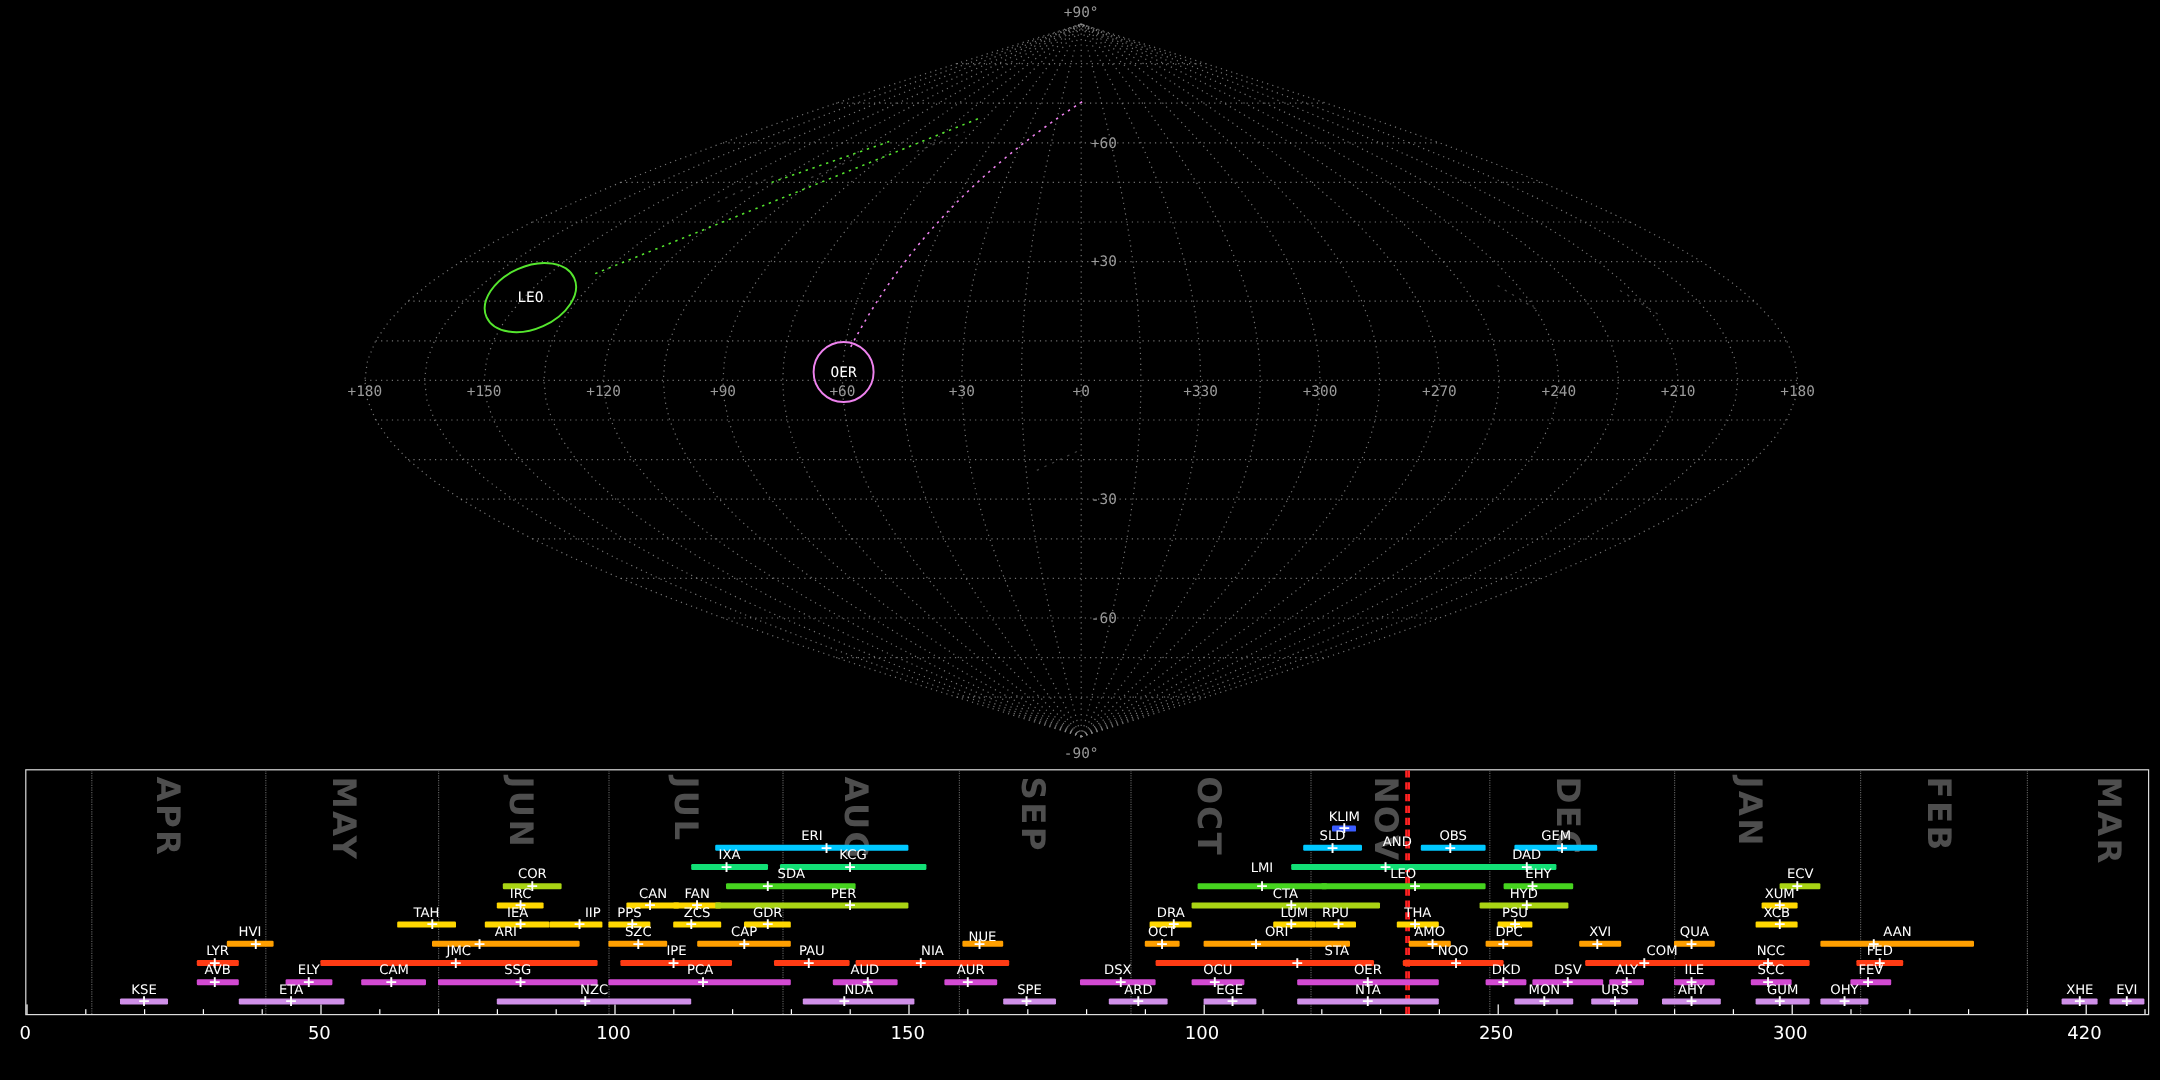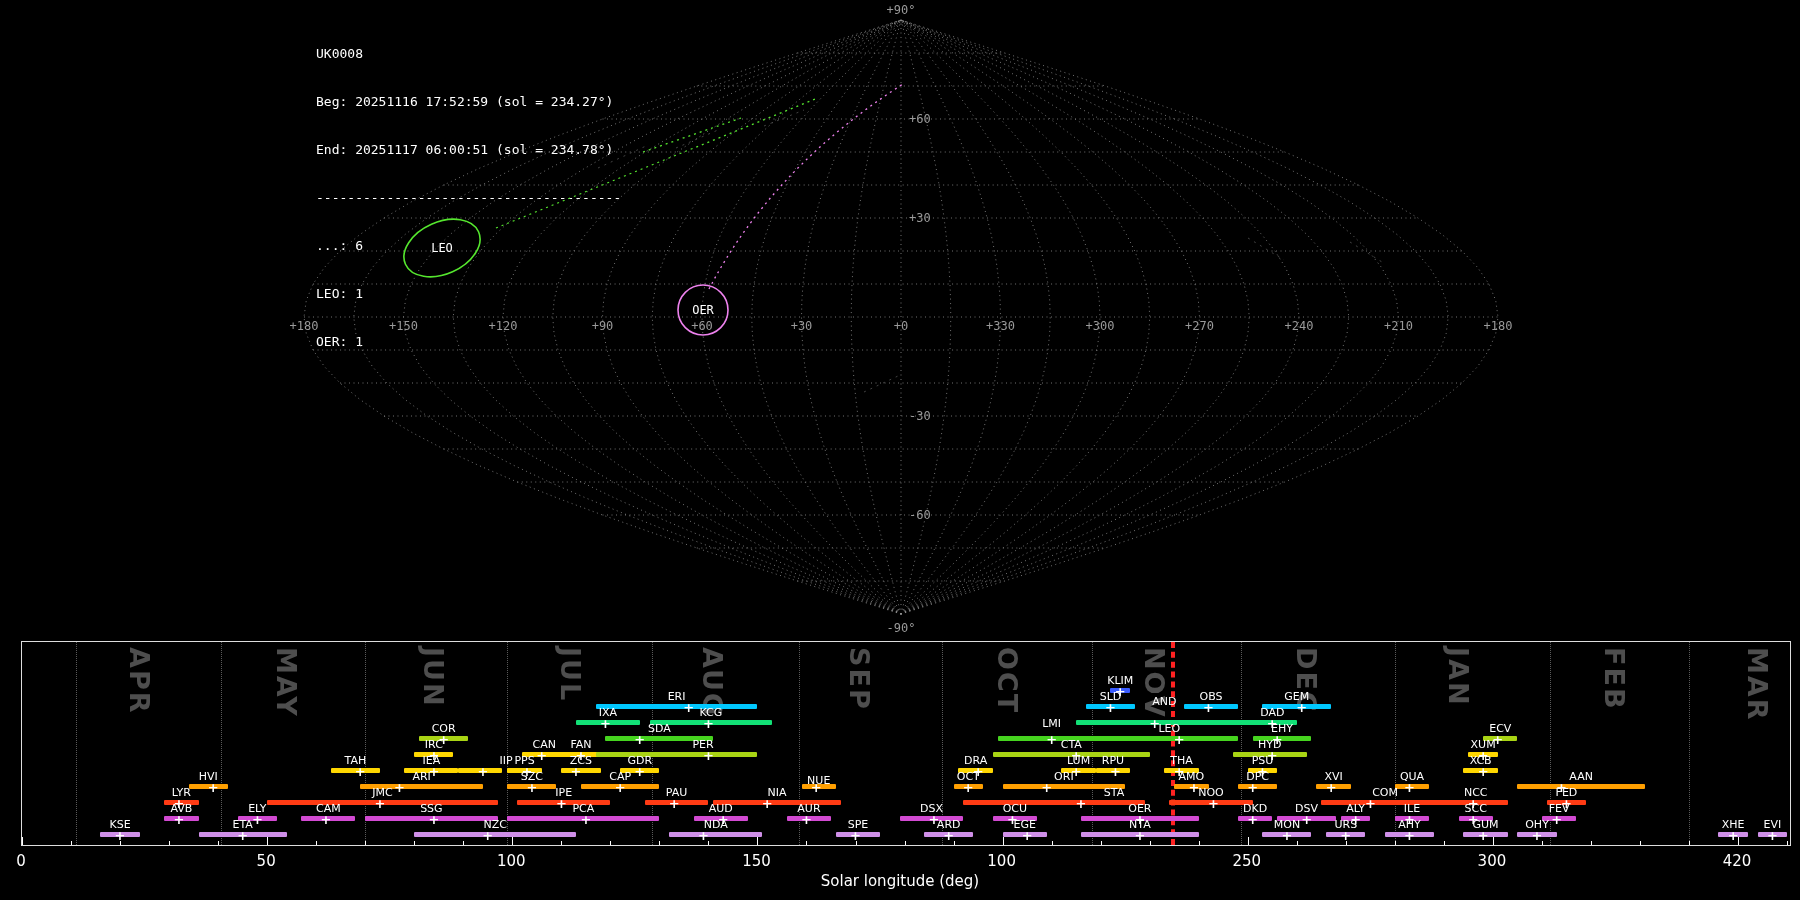--- a/index.html
+++ b/index.html
@@ -25,29 +25,20 @@
   .tick{position:absolute;bottom:0;width:1px;background:#fff}
   #xaxis{position:absolute;left:21px;top:852px;width:1770px;height:18px;color:#fff;font-size:15px}
   .xt{position:absolute;transform:translateX(-50%)}
   .xtitle{position:absolute;left:0;right:0;top:872px;text-align:center;color:#fff;font-size:15px}
 </style>
 </head>
 <body>
 
 <div class="screen">
 
-  <div class="header-block">
-    <div>UK0008</div>
-    <div>Beg: 20251116 17:52:59 (sol = 234.27°)</div>
-    <div>End: 20251117 06:00:51 (sol = 234.78°)</div>
-    <div>---------------------------------------</div>
-    <div>...: 6</div>
-    <div>LEO: 1</div>
-    <div>OER: 1</div>
-  </div>
 
   <svg id="skymap" width="1800" height="640">
       <line x1="797.3320379328426" y1="581" x2="1004.6679620671574" y2="581" class="grid"></line>
       <line x1="696.8139744345757" y1="548" x2="1105.1860255654242" y2="548" class="grid"></line>
       <line x1="602.5" y1="515" x2="1199.5" y2="515" class="grid"></line>
       <line x1="517.255797017136" y1="482" x2="1284.744202982864" y2="482" class="grid"></line>
       <line x1="443.67146745797015" y1="449" x2="1358.3285325420297" y2="449" class="grid"></line>
       <line x1="383.98283394069006" y1="416" x2="1418.01716605931" y2="416" class="grid"></line>
       <line x1="340.0035053908126" y1="383" x2="1461.9964946091873" y2="383" class="grid"></line>
       <line x1="313.06977145171186" y1="350" x2="1488.9302285482881" y2="350" class="grid"></line>
@@ -249,21 +240,21 @@
       <div class="bar" style="left:1446.398891966759px;top:110px;width:29.418282548476455px;background:#ffd700"></div>
       <div class="blabel" style="left:1461.1080332409972px;top:97px">XUM</div>
       <div class="plus" style="left:1461.1080332409972px;top:112.5px">+</div>
       <div class="bar" style="left:308.89196675900274px;top:126px;width:49.03047091412742px;background:#ffd700"></div>
       <div class="blabel" style="left:333.4072022160665px;top:113px">TAH</div>
       <div class="plus" style="left:338.31024930747924px;top:128.5px">+</div>
       <div class="bar" style="left:382.4376731301939px;top:126px;width:53.933518005540165px;background:#ffd700"></div>
       <div class="blabel" style="left:409.40443213296396px;top:113px">IEA</div>
       <div class="plus" style="left:411.85595567867034px;top:128.5px">+</div>
       <div class="bar" style="left:436.3711911357341px;top:126px;width:44.12742382271468px;background:#ffd700"></div>
-      <div class="blabel" style="left:484px;top:113px">IIP</div>
+      <div class="blabel" style="left:472px;top:113px">IIP</div>
       <div class="plus" style="left:460.88642659279776px;top:128.5px">+</div>
       <div class="bar" style="left:485.4016620498615px;top:126px;width:34.32132963988919px;background:#ffd700"></div>
       <div class="blabel" style="left:502.5623268698061px;top:113px">PPS</div>
       <div class="plus" style="left:505.0138504155124px;top:128.5px">+</div>
       <div class="bar" style="left:539.3351800554017px;top:126px;width:39.22437673130194px;background:#ffd700"></div>
       <div class="blabel" style="left:558.9473684210526px;top:113px">ZCS</div>
       <div class="plus" style="left:554.0443213296398px;top:128.5px">+</div>
       <div class="bar" style="left:598.1717451523546px;top:126px;width:39.22437673130194px;background:#ffd700"></div>
       <div class="blabel" style="left:617.7839335180055px;top:113px">GDR</div>
       <div class="plus" style="left:617.7839335180055px;top:128.5px">+</div>
@@ -448,15 +439,14 @@
   <div id="xaxis">
       <div class="xt" style="left:0px">0</div>
       <div class="xt" style="left:245.1523545706371px">50</div>
       <div class="xt" style="left:490.3047091412742px">100</div>
       <div class="xt" style="left:735.4570637119114px">150</div>
       <div class="xt" style="left:980.6094182825484px">100</div>
       <div class="xt" style="left:1225.7617728531854px">250</div>
       <div class="xt" style="left:1470.9141274238227px">300</div>
       <div class="xt" style="left:1716.0664819944598px">420</div>
     </div>
-  <div class="xtitle">Solar longitude (deg)</div>
 
 </div>
 
 </body></html>

